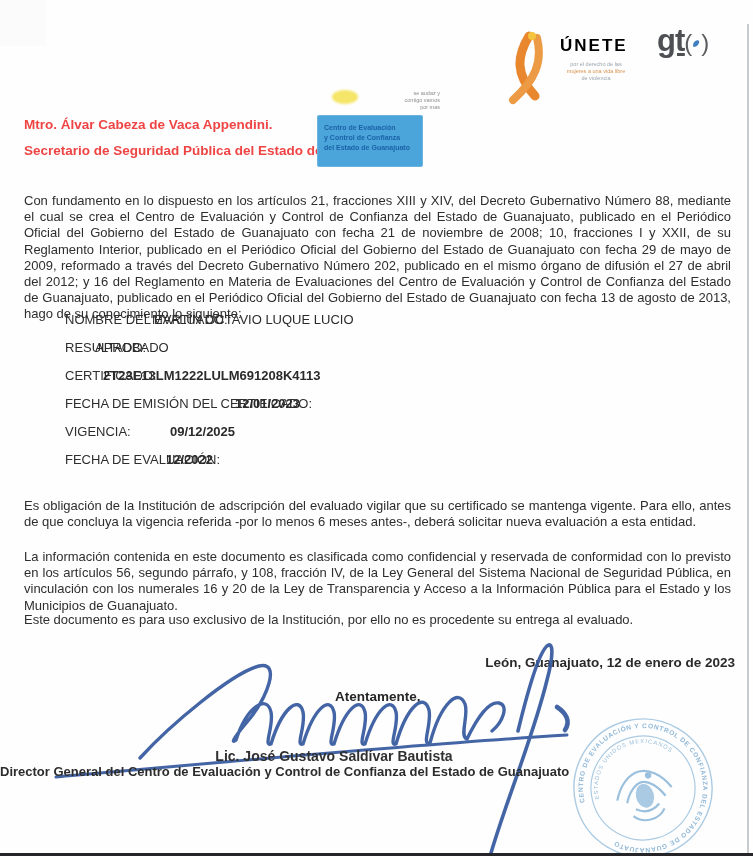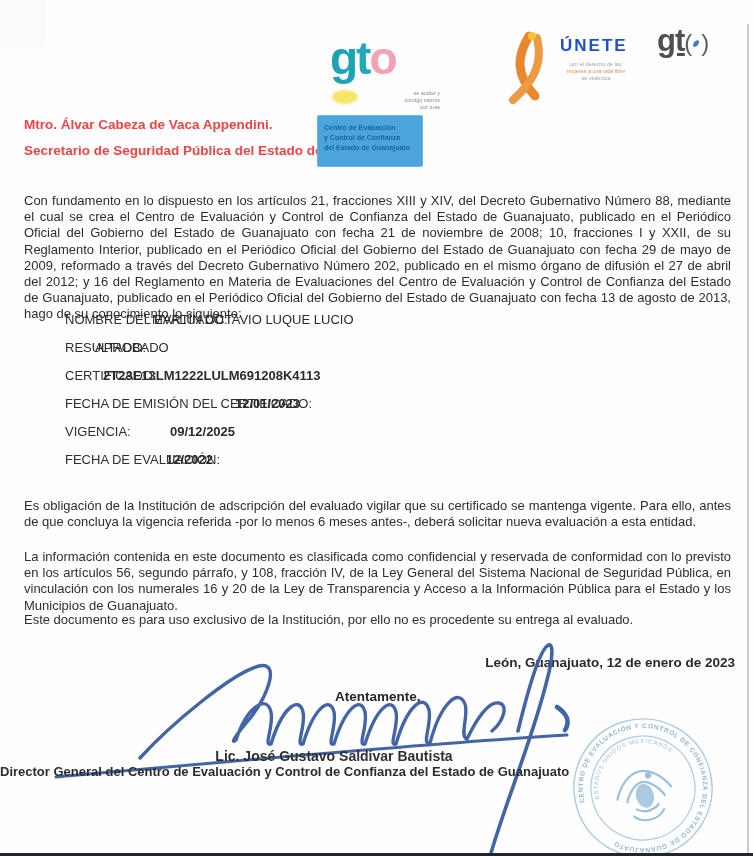--- a/index.html
+++ b/index.html
@@ -15,21 +15,21 @@
   
   .gto-logo{position:absolute;left:330px;top:38px;width:115px;height:80px;}
   .gto-text{position:relative;font-weight:bold;font-size:46px;line-height:40px;letter-spacing:-2px;filter:blur(.4px);}
   .gto-text .lg{color:#1ca4b4;}
   .gto-text .lt{color:#22a9b9;}
   .gto-text .lo{color:#f2a2b4;}
   .gto-blob{position:absolute;left:2px;top:52px;width:26px;height:14px;background:#f4e14e;border-radius:50%;opacity:.85;filter:blur(1px);}
   .gto-tagline{position:absolute;left:52px;top:52px;font-size:5.5px;line-height:7px;color:#8a8d90;filter:blur(.4px);text-align:right;width:58px;}
   .unete{position:absolute;left:505px;top:28px;width:135px;height:90px;}
   .unete svg{position:absolute;left:0;top:2px;}
-  .unete-word{position:absolute;left:55px;top:8px;font-size:17px;font-weight:bold;letter-spacing:2px;color:#1d4ed8;filter:blur(.4px);}
+  .unete-word{position:absolute;left:55px;top:8px;font-size:17px;font-weight:bold;letter-spacing:2px;color:#000000;filter:blur(.4px);}
   .unete-tagline{position:absolute;left:52px;top:33px;font-size:5.5px;line-height:7px;color:#9aa5ae;filter:blur(.5px);text-align:center;width:78px;}
   .unete-tagline .mid{color:#d7924d;}
   .gt-gray{position:absolute;left:657px;top:23px;width:90px;font-weight:bold;font-size:31px;color:#4d4f52;letter-spacing:-1px;filter:blur(.4px);text-decoration:underline;}
   .gt-gray .paren{font-size:24px;font-weight:normal;color:#5a5c5f;}
   .gt-bird{display:inline-block;width:10px;height:12px;vertical-align:middle;}
 
   
   .addressee{position:absolute;left:24px;top:112px;font-size:13.5px;font-weight:bold;line-height:26px;color:#ef4444;}
   .stamp{
     position:absolute;left:318px;top:116px;width:104px;height:50px;background:#4ba5da;
@@ -67,21 +67,20 @@
 </style>
 </head>
 <body>
 
 <div class="page">
 
   <div class="corner-artifact"></div>
 
   <div class="gto-logo">
     <div class="gto-blob"></div>
-    <div class="gto-text"><span class="lg">g</span><span class="lt">t</span><span class="lo">o</span></div>
     <div class="gto-tagline">
       <div>se audaz y</div>
       <div>contigo vamos</div>
       <div>por mas</div>
     </div>
   </div>
 
   <div class="unete">
     <svg width="52" height="80" viewBox="0 0 52 80">
       <path d="M24 6 C 12 26, 10 44, 30 66" stroke="#e8872e" stroke-width="9" fill="none" stroke-linecap="round"></path>

